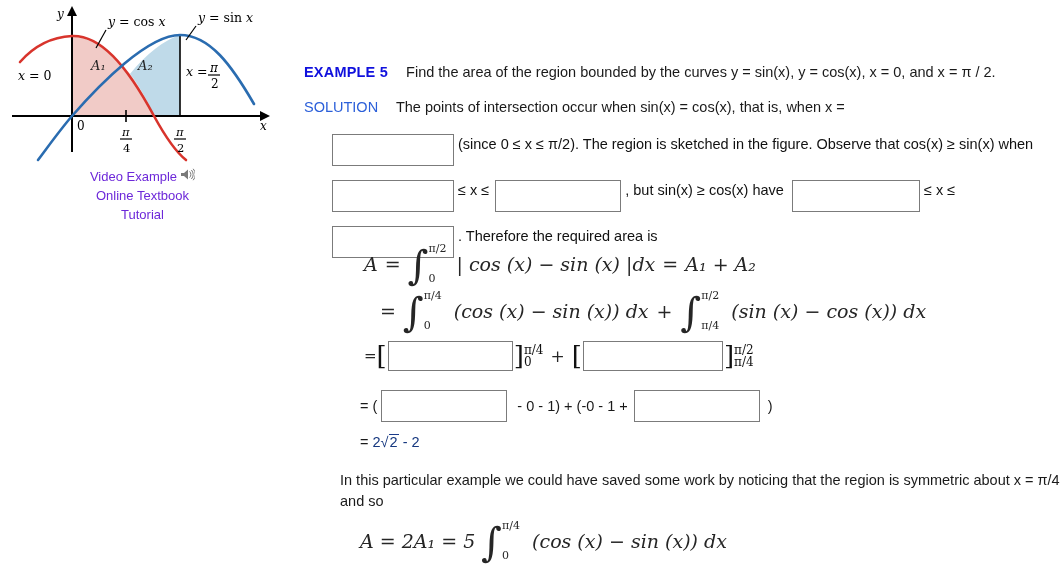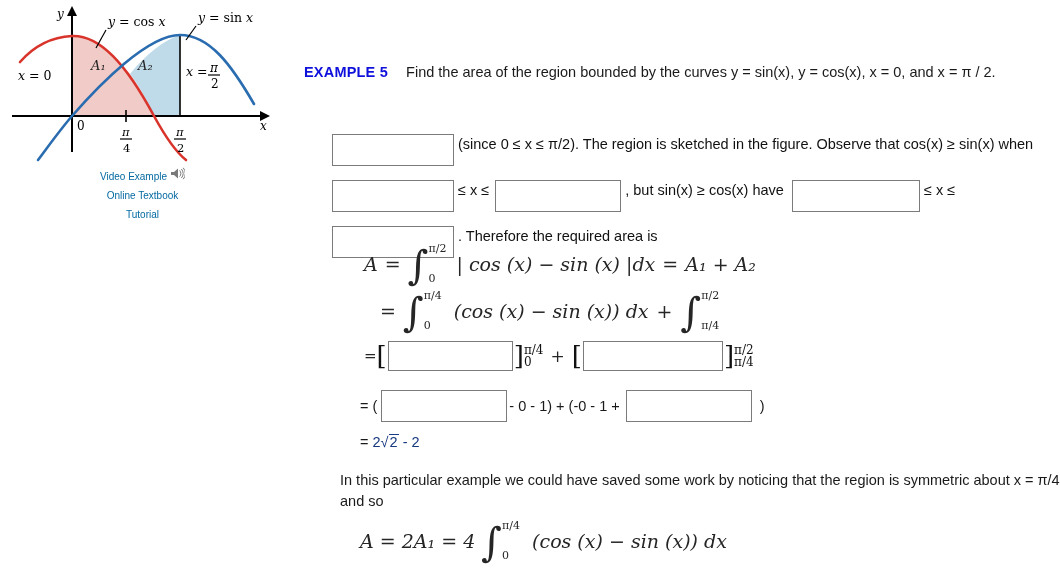--- a/index.html
+++ b/index.html
@@ -11,21 +11,21 @@
     overflow:hidden;
     position:relative;
   }
   .page{position:relative;width:1060px;height:583px;}
 
   
   .figure-panel{position:absolute;left:0;top:0;width:290px;height:240px;}
   .figure-svg{position:absolute;left:8px;top:4px;}
   .fig-links{position:absolute;left:0;top:167px;width:285px;text-align:center;}
   .fig-link{
-    display:block;color:#0369a1;font-size:10px;line-height:19px;
+    display:block;color:#6d28d9;font-size:13px;line-height:19px;
     text-decoration:none;cursor:pointer;white-space:nowrap;
   }
   .fig-link.with-icon{display:flex;align-items:center;justify-content:center;gap:3px;}
   .spk{display:inline-block;vertical-align:middle;}
 
   
   .content{position:absolute;left:304px;top:20px;width:748px;margin-top:42px;}
   .para{font-size:14.5px;line-height:21px;color:#1a1a1a;}
   .lbl-example{color:#1010dd;font-weight:bold;letter-spacing:.2px;}
   .lbl-solution{color:#2b5fd9;}
@@ -165,20 +165,25 @@
   </div>
 
   <div class="content">
 
     <div class="para">
       <span class="lbl-example">EXAMPLE 5</span>
       <span class="gap"></span>
       <span>Find the area of the region bounded by the curves y = sin(x), y = cos(x), x = 0, and x = π / 2.</span>
     </div>
 
+    <div class="para row-sol">
+      <span class="lbl-solution">SOLUTION</span>
+      <span class="gap"></span>
+      <span>The points of intersection occur when sin(x) = cos(x), that is, when x =</span>
+    </div>
 
     <div class="r1 flowrow">
       <input class="ibox w122" type="text" placeholder="" style="">
       <span class="txt after">(since 0 ≤ x ≤ π/2). The region is sketched in the figure. Observe that cos(x) ≥ sin(x) when</span>
     </div>
 
     <div class="r2 flowrow">
       <input class="ibox w122" type="text" placeholder="" style="">
       <span class="txt after">≤ x ≤</span>
       <input class="ibox w126" style="margin-left: 6px;" type="text" placeholder="">
@@ -216,20 +221,21 @@
         <span class="up">π/4</span>
         <span class="lo">0</span>
       </span>
       <span class="mi" style="margin-left:4px">(cos (x) − sin (x)) dx</span>
       <span style="margin:0 8px">+</span>
       <span class="intg">∫</span>
       <span class="lims">
         <span class="up">π/2</span>
         <span class="lo">π/4</span>
       </span>
+      <span class="mi" style="margin-left:4px">(sin (x) − cos (x)) dx</span>
     </div>
   </div>
 
   <div class="mblock" style="left:364px; top:341px;">
     <div class="mrow">
       <span class="math" style="font-size:15px">=</span>
       <span class="brk">[</span>
       <input class="ibox w125" style="height: 30px; margin: 0px 1px;" type="text" placeholder="">
       <span class="brk">]</span>
       <span class="limpair">
@@ -244,37 +250,37 @@
         <span class="t">π/2</span>
         <span class="b">π/4</span>
       </span>
     </div>
   </div>
 
   <div class="mblock" style="left:360px; top:390px;">
     <div class="mrow">
       <span class="plain-math">= (</span>
       <input class="ibox w126" style="height: 32px; margin-left: 4px;" type="text" placeholder="">
-      <span class="plain-math" style="margin-left:2px">- 0 - 1) + (-0 - 1 +</span>
+      <span class="plain-math" style="margin-left:10px">- 0 - 1) + (-0 - 1 +</span>
       <input class="ibox w126" style="height: 32px; margin-left: 6px;" type="text" placeholder="">
       <span class="plain-math" style="margin-left:8px">)</span>
     </div>
   </div>
 
   <div class="mblock plain-math" style="left:360px; top:434px;">
     <span>=</span>
     <span style="color:#16387f">2</span><span style="color:#16387f">√</span><span class="radical"><span class="bar" style="color:#16387f">2</span></span>
     <span style="color:#16387f">- 2</span>
   </div>
 
   <div class="para" style="position:absolute;left:304px;top:470px;width:745px;margin-left:36px;">In this particular example we could have saved some work by noticing that the region is symmetric about x = π/4 and so</div>
 
   <div class="mblock math" style="left:360px; top:521px;">
     <div class="mrow">
-      <span class="mi">A = 2A₁ = 4</span>
+      <span class="mi">A = 2A₁ = 5</span>
       <span class="intg" style="margin-left:6px">∫</span>
       <span class="lims">
         <span class="up">π/4</span>
         <span class="lo">0</span>
       </span>
       <span class="mi" style="margin-left:4px">(cos (x) − sin (x)) dx</span>
     </div>
   </div>
 
 </div>

